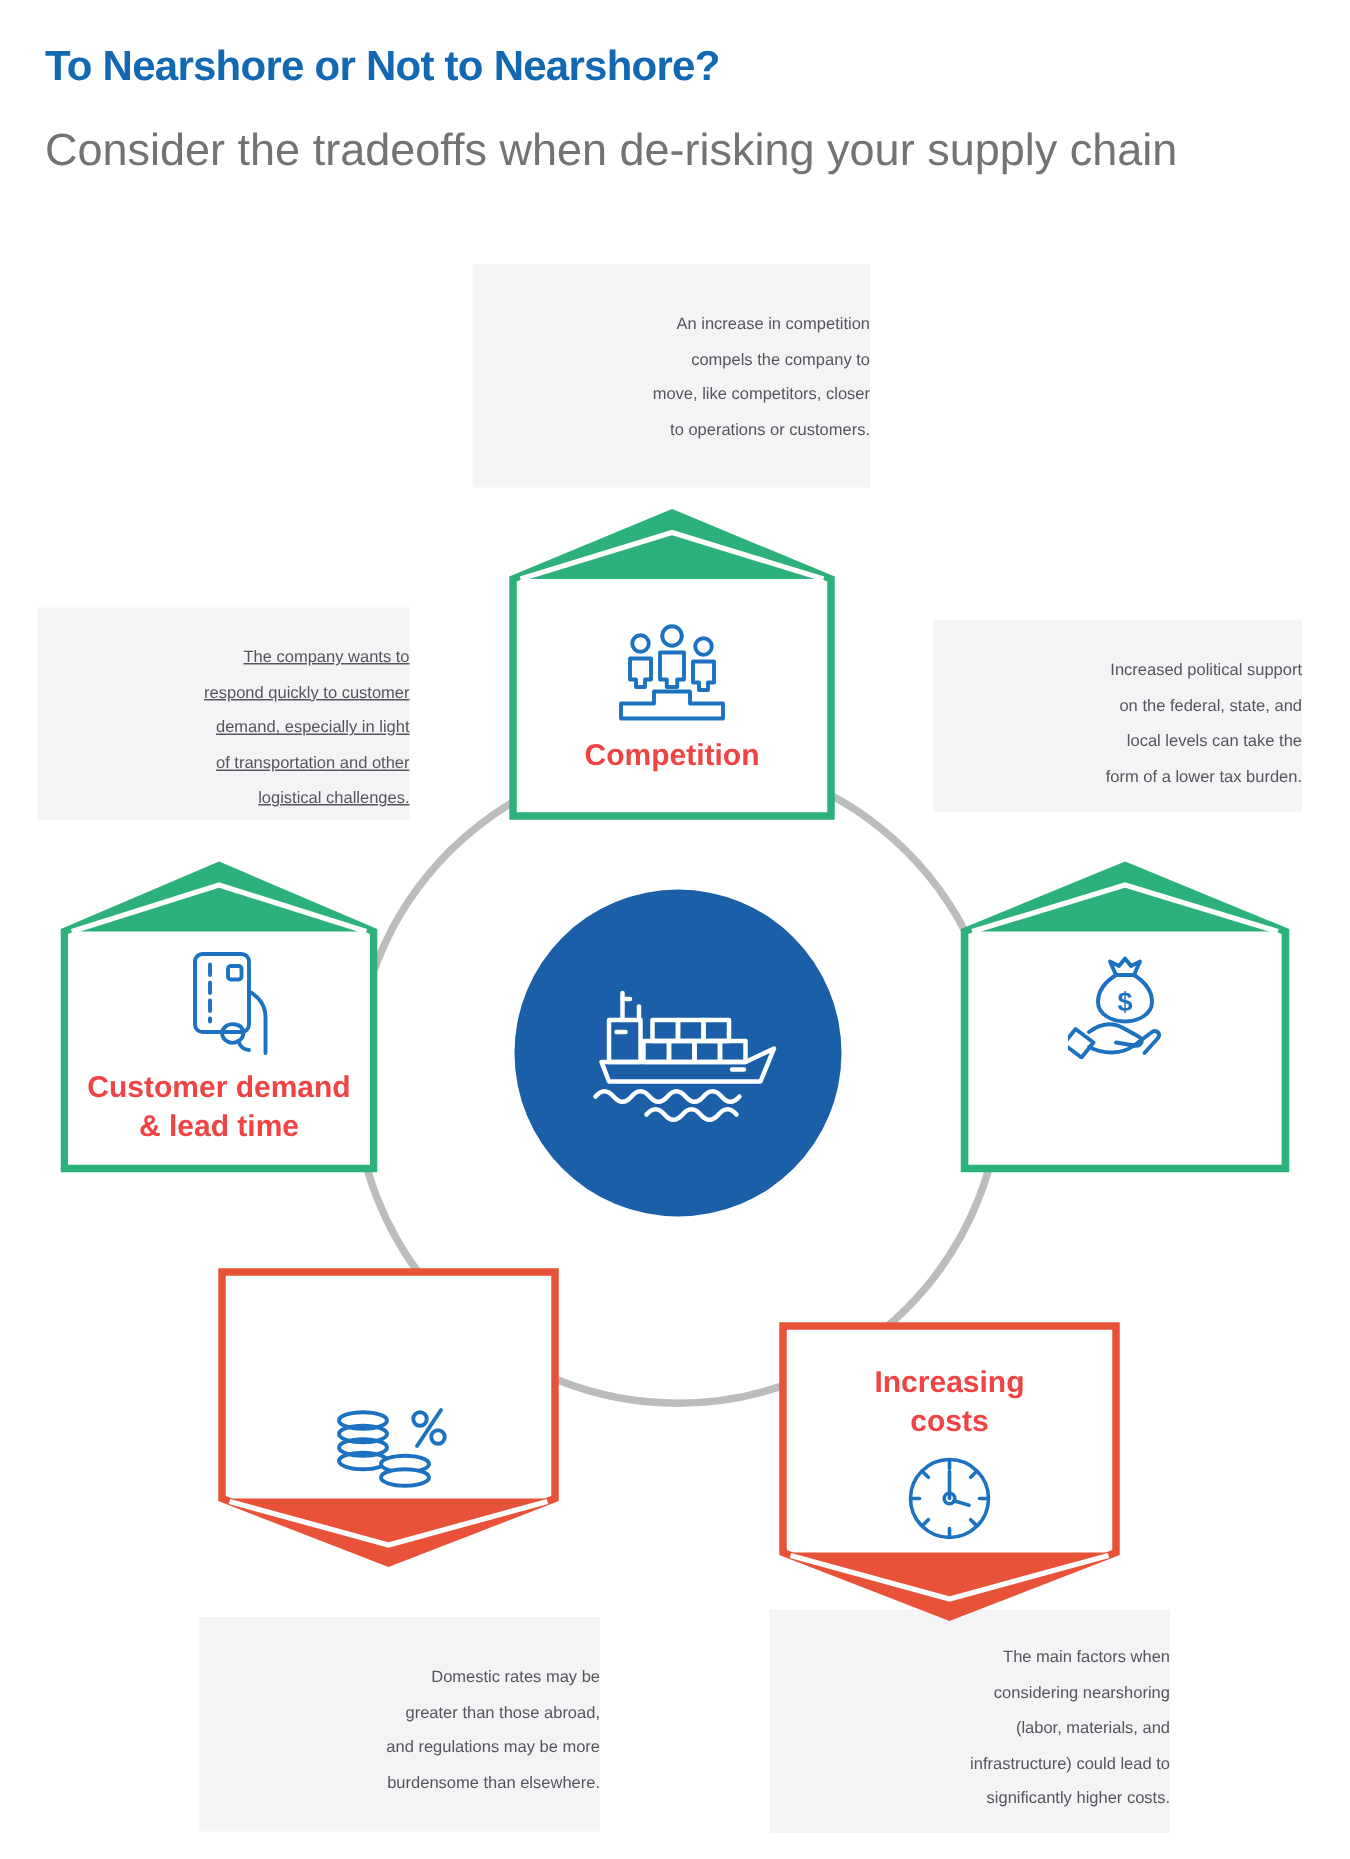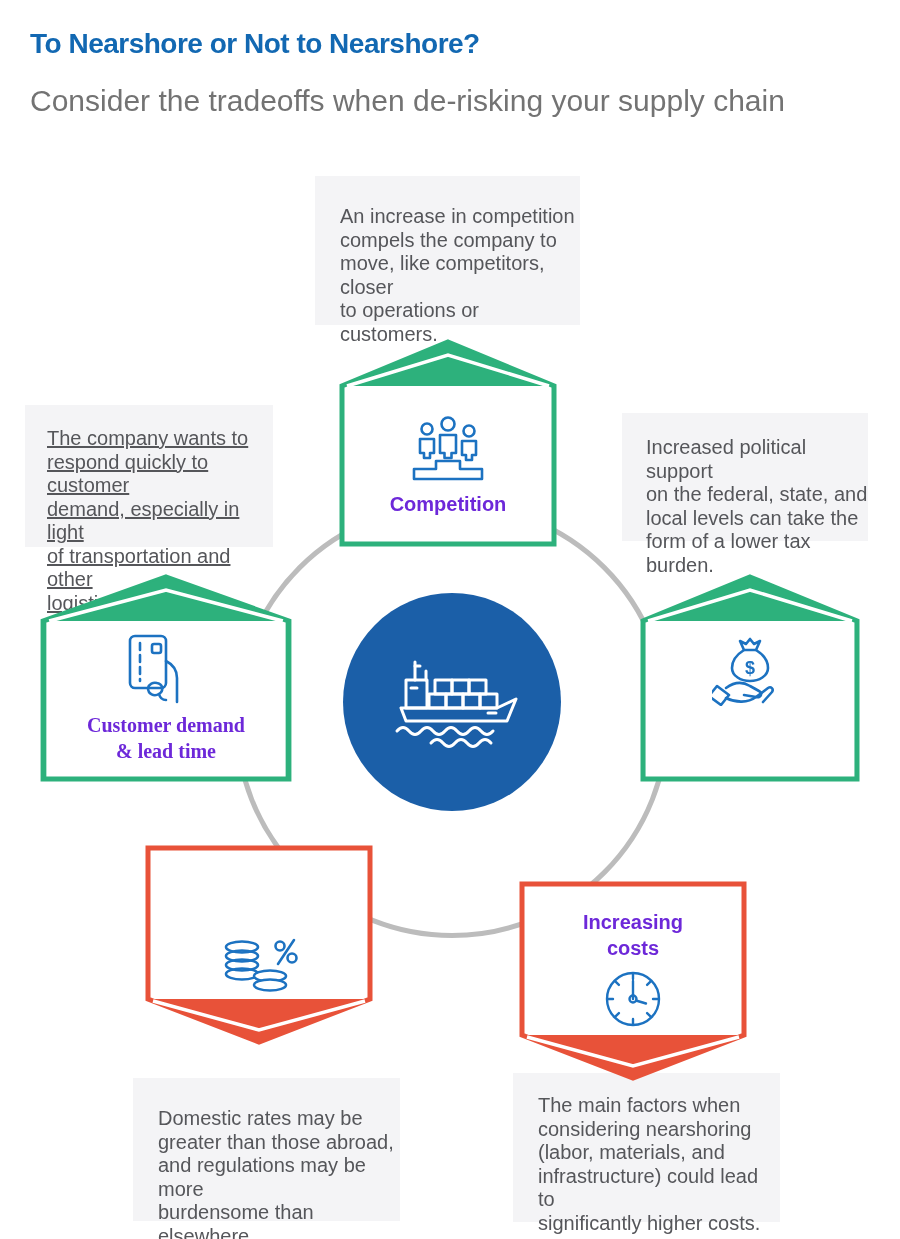--- a/index.html
+++ b/index.html
@@ -7,36 +7,36 @@
   .canvas { position:relative; width:900px; height:1239px; background:#ffffff; overflow:hidden; }
 
   
   .title { position:absolute; left:30px; top:28px; font-size:28px; font-weight:bold; color:#1268b2; letter-spacing:-0.5px; }
   .subtitle { position:absolute; left:30px; top:84px; font-size:30px; font-weight:400; color:#737373; }
 
   
   .ring { position:absolute; left:234px; top:502px; width:436px; height:436px; border:5px solid #bcbcbc; border-radius:50%; z-index:1; }
 
   
-  .desc { position:absolute; background:#f4f4f6; color:#55565a; font-size:20px; line-height:23.5px; white-space:pre-line; z-index:2; }
+  .desc { position:absolute; background:#f4f4f6; color:#55565a; font-size:11px; line-height:23.5px; white-space:pre-line; z-index:2;text-align:right; }
   .desc-top     { left:315px; top:176px; width:265px; height:149px; padding:29px 0 0 25px; }
   .desc-left    { left:25px;  top:405px; width:248px; height:142px; padding:22px 0 0 22px;text-decoration:underline; }
   .desc-right   { left:622px; top:413px; width:246px; height:128px; padding:23px 0 0 24px; }
   .desc-bleft   { left:133px; top:1078px; width:267px; height:143px; padding:29px 0 0 25px; }
   .desc-bright  { left:513px; top:1073px; width:267px; height:149px; padding:21px 0 0 25px; }
 
   
   .pent { position:absolute; z-index:3; }
   .pent svg.shape { position:absolute; left:0; top:0; width:100%; height:100%; }
   .pent-body { position:absolute; inset:0; }
-  .factor-label { position:absolute; left:0; width:100%; text-align:center; font-weight:bold; font-size:20px; line-height:26px; color:#6d28d9; white-space:pre-line; }
+  .factor-label { position:absolute; left:0; width:100%; text-align:center; font-weight:bold; font-size:20px; line-height:26px; color:#ef4444; white-space:pre-line; }
   .factor-icon { position:absolute; }
 
   .pent-competition { left:339px; top:339px; width:218px; height:208px; }
-  .pent-customer    { left:40px;  top:574px; width:252px; height:208px;font-family:Liberation Serif, serif; }
+  .pent-customer    { left:40px;  top:574px; width:212px; height:208px; }
   .pent-subsidies   { left:640px; top:574px; width:220px; height:208px; }
   .pent-domestic    { left:145px; top:845px; width:228px; height:200px; }
   .pent-increasing  { left:519px; top:845px; width:228px; height:200px;margin-top:36px; }
 
   
   .center-circle { position:absolute; left:343px; top:593px; width:218px; height:218px; background:#1b5fa8; border-radius:50%; z-index:3; display:flex; align-items:center; justify-content:center; }
 </style>
 </head>
 <body>
 

